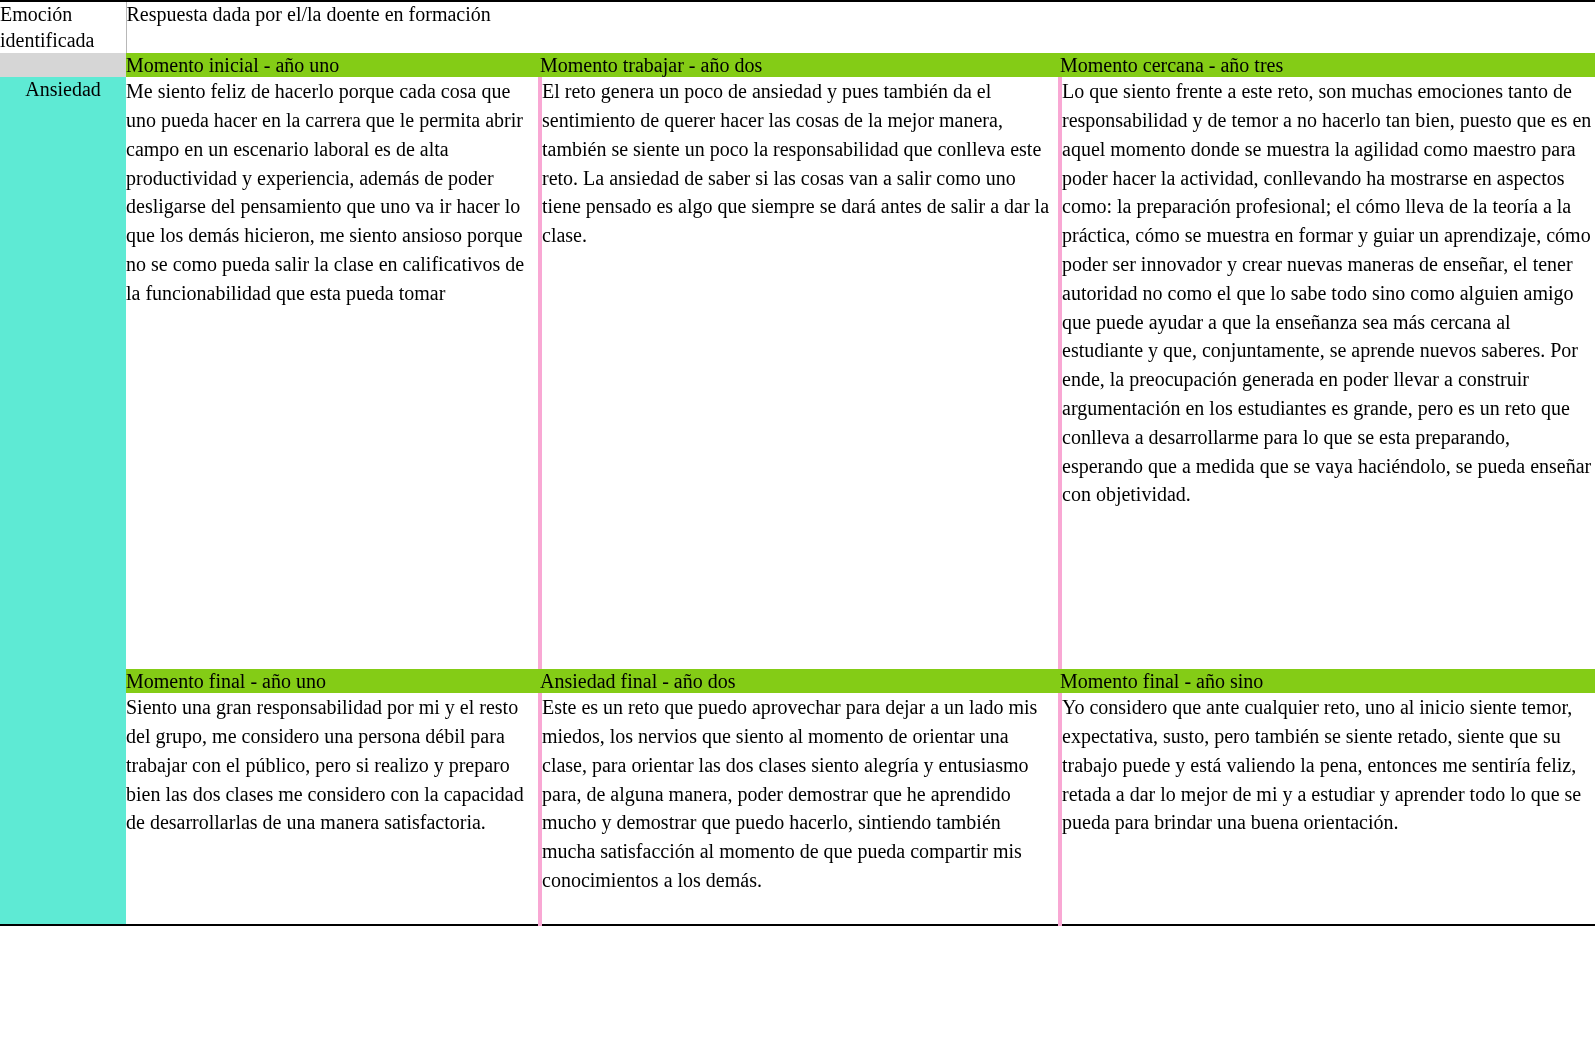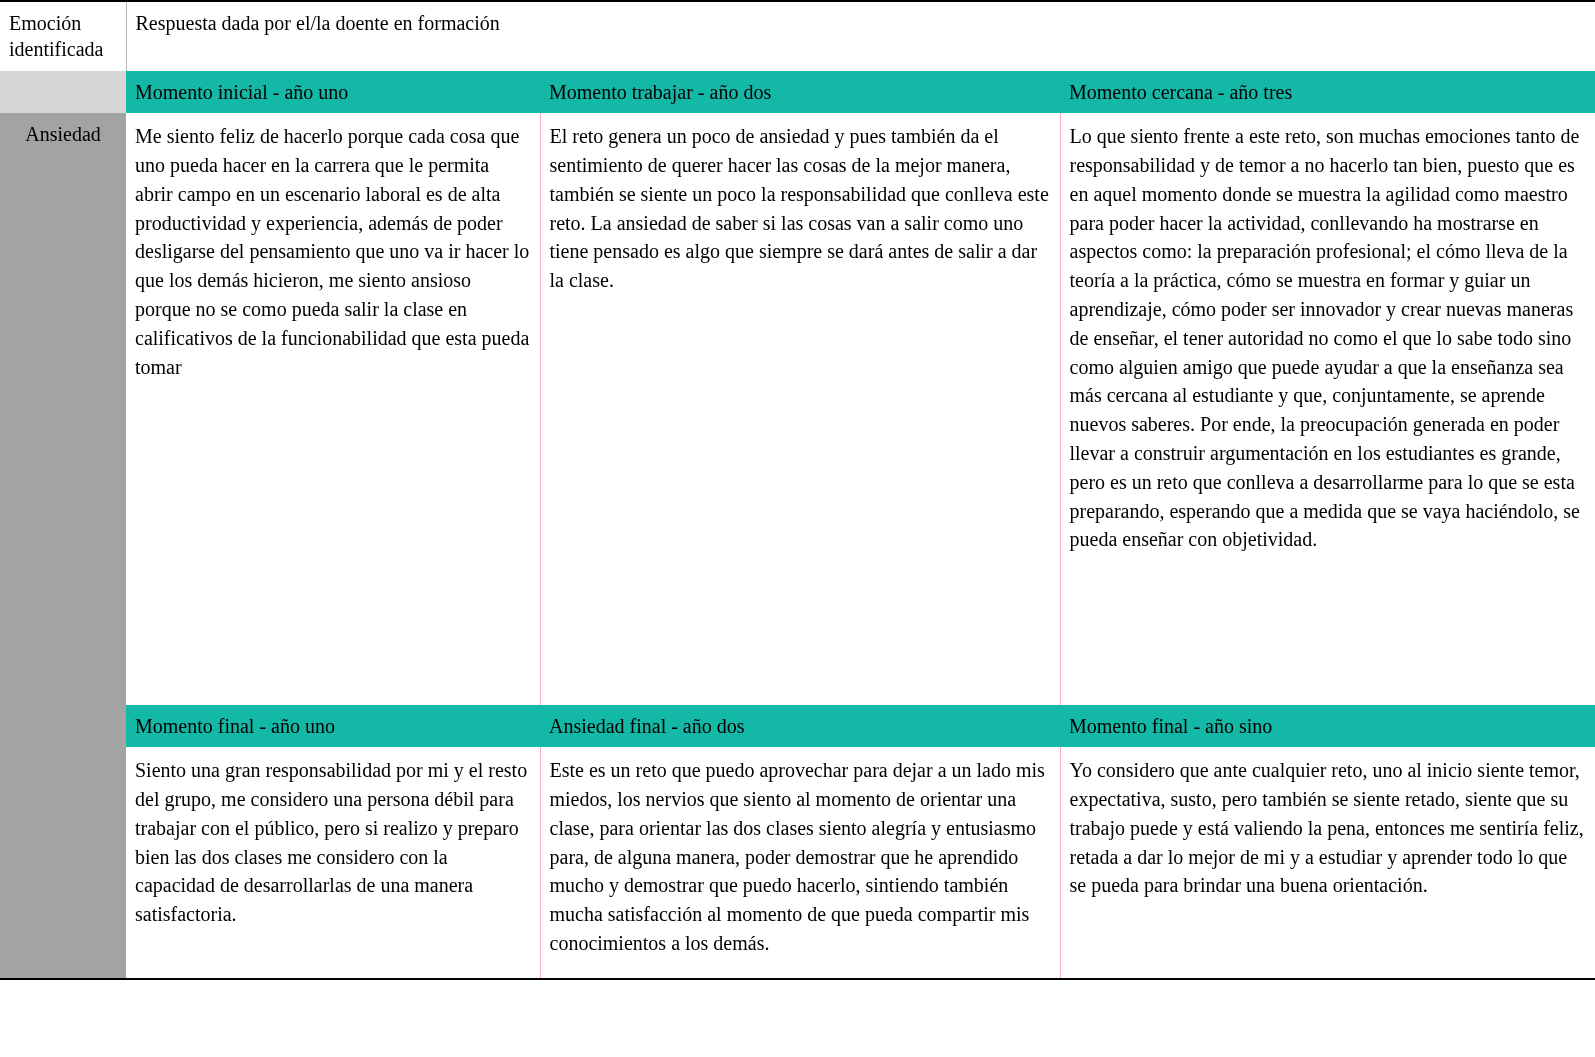--- a/index.html
+++ b/index.html
@@ -22,21 +22,21 @@
   }
   table.matrix {
     width: 1595px;
     border-collapse: collapse;
     table-layout: fixed;
     border-top: 2px solid #000000;
     border-bottom: 2px solid #000000;
   }
   table.matrix td {
     vertical-align: top;
-    padding: 9px;
+    padding: 0;
     box-sizing: border-box;
   }
   
   col.c-emotion { width: 126px; }
   col.c-y1      { width: 414px; }
   col.c-y2      { width: 520px; }
   col.c-y3      { width: 535px; }
 
   
   .hdr-emotion {
@@ -51,41 +51,41 @@
     font-size: 20px;
     padding: 14px 8px 8px 8px;
     line-height: 1.2;
   }
 
   
   .sub-blank {
     background: #d6d6d6;
   }
   .sub-head {
-    background: #14b8a6;
+    background: #84cc16;
     font-size: 20px;
     padding: 5px 8px 6px 10px;
     line-height: 1.2;
     white-space: nowrap;
   }
 
   
   .emotion-cell {
-    background: #a3a3a3;
+    background: #5eead4;
     font-size: 20px;
     text-align: center;
     vertical-align: middle;
     line-height: 1.25;
   }
   .resp {
     background: #ffffff;
     font-size: 20px;
     line-height: 1.44;
     padding: 10px 10px 10px 10px;
-    border-left: 1px solid #f9a8d4;
+    border-left: 4px solid #f9a8d4;
     vertical-align: middle;
   }
   .resp.no-left {
     border-left: none;
   }
   .resp p {
     margin: 0;
   }
   .row-initial .resp { height: 592px; }
   .row-final   .resp { height: 232px; }

